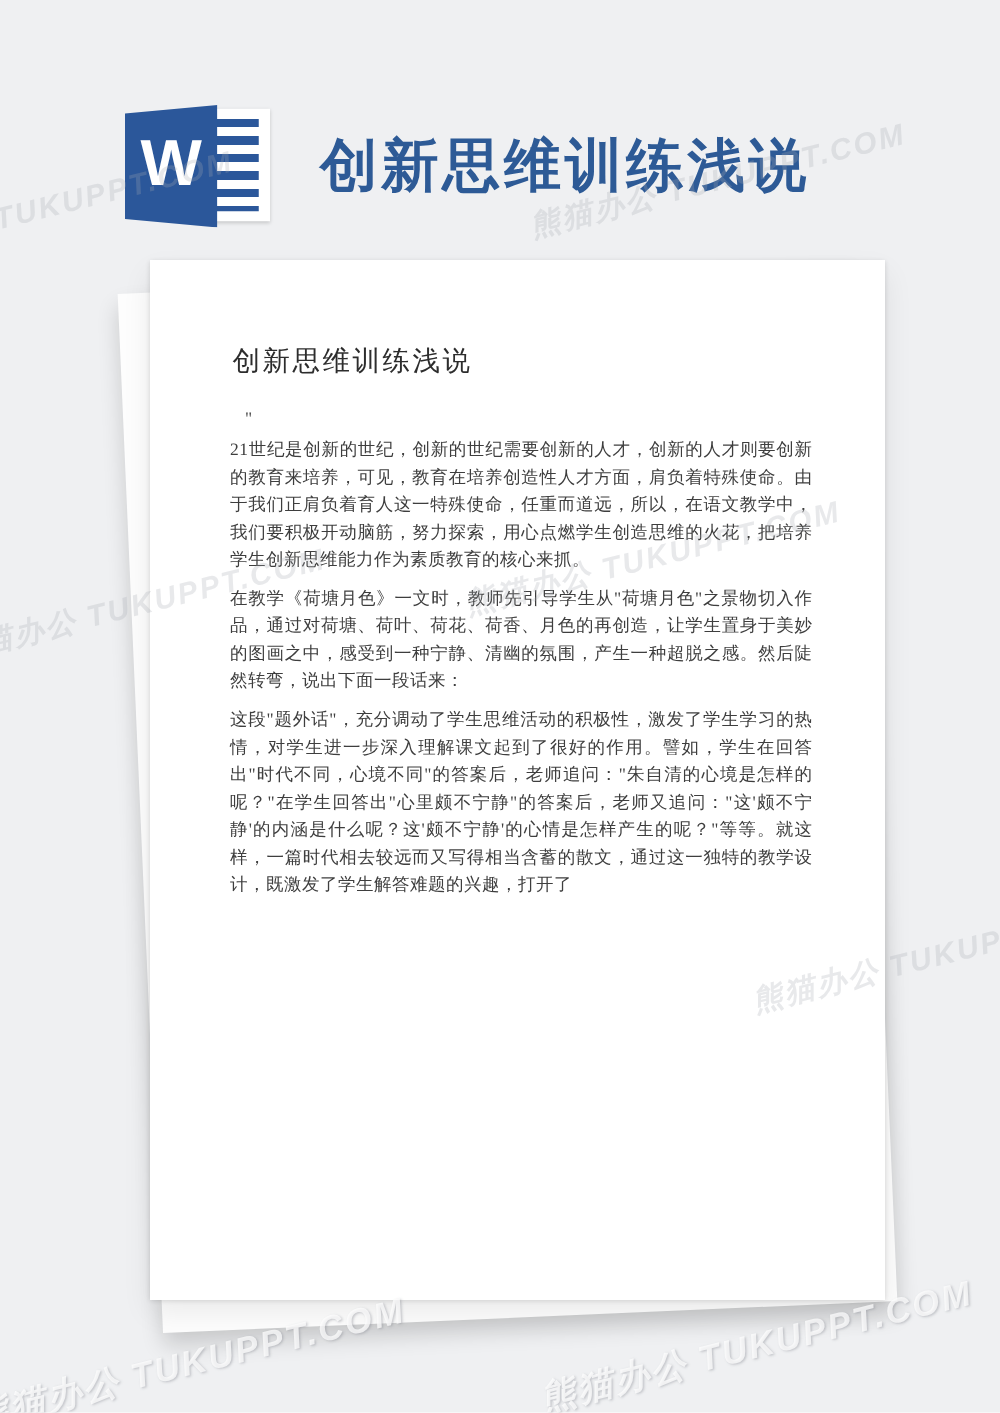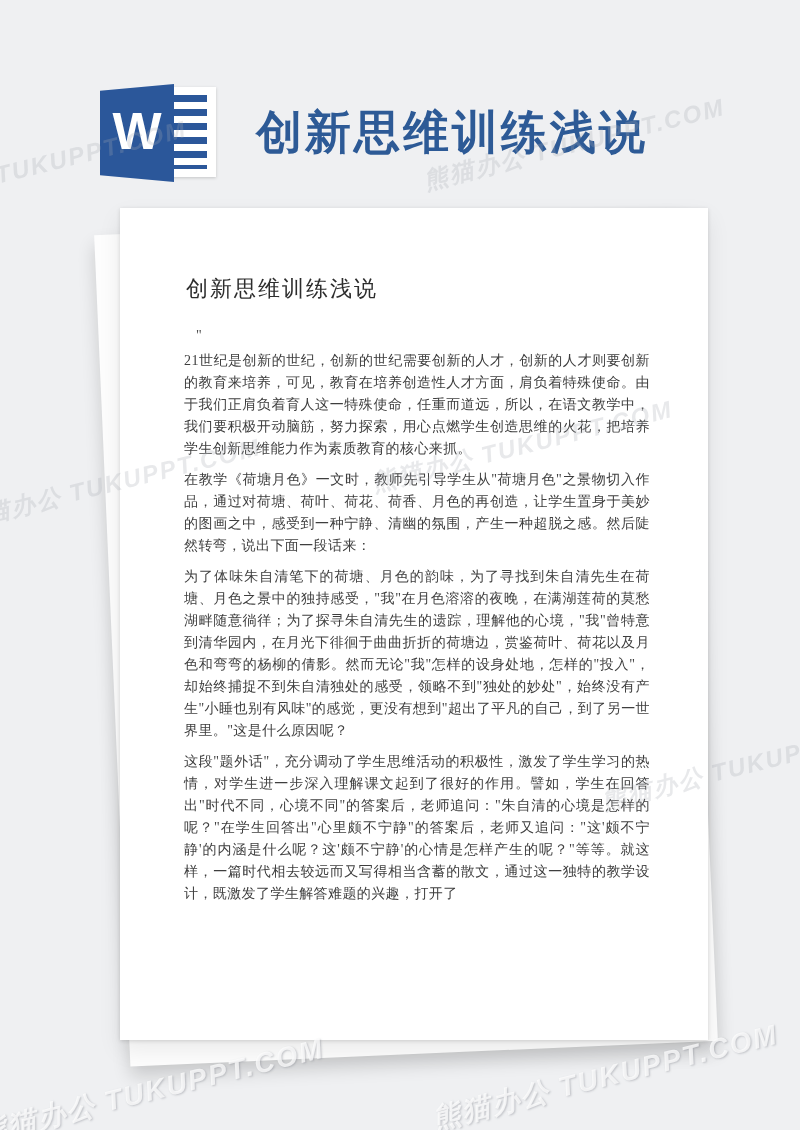--- a/index.html
+++ b/index.html
@@ -103,21 +103,20 @@
     <h1 class="header-title">创新思维训练浅说</h1>
   </div>
 
   <div class="page-back"></div>
 
   <div class="page-front">
     <h2 class="doc-title">创新思维训练浅说</h2>
     <div class="quote-line">"</div>
     <p>21世纪是创新的世纪，创新的世纪需要创新的人才，创新的人才则要创新的教育来培养，可见，教育在培养创造性人才方面，肩负着特殊使命。由于我们正肩负着育人这一特殊使命，任重而道远，所以，在语文教学中，我们要积极开动脑筋，努力探索，用心点燃学生创造思维的火花，把培养学生创新思维能力作为素质教育的核心来抓。</p>
     <p>在教学《荷塘月色》一文时，教师先引导学生从"荷塘月色"之景物切入作品，通过对荷塘、荷叶、荷花、荷香、月色的再创造，让学生置身于美妙的图画之中，感受到一种宁静、清幽的氛围，产生一种超脱之感。然后陡然转弯，说出下面一段话来：</p>
-    <p>为了体味朱自清笔下的荷塘、月色的韵味，为了寻找到朱自清先生在荷塘、月色之景中的独持感受，"我"在月色溶溶的夜晚，在满湖莲荷的莫愁湖畔随意徜徉；为了探寻朱自清先生的遗踪，理解他的心境，"我"曾特意到清华园内，在月光下徘徊于曲曲折折的荷塘边，赏鉴荷叶、荷花以及月色和弯弯的杨柳的倩影。然而无论"我"怎样的设身处地，怎样的"投入"，却始终捕捉不到朱自清独处的感受，领略不到"独处的妙处"，始终没有产生"小睡也别有风味"的感觉，更没有想到"超出了平凡的自己，到了另一世界里。"这是什么原因呢？</p>
     <p>这段"题外话"，充分调动了学生思维活动的积极性，激发了学生学习的热情，对学生进一步深入理解课文起到了很好的作用。譬如，学生在回答出"时代不同，心境不同"的答案后，老师追问："朱自清的心境是怎样的呢？"在学生回答出"心里颇不宁静"的答案后，老师又追问："这'颇不宁静'的内涵是什么呢？这'颇不宁静'的心情是怎样产生的呢？"等等。就这样，一篇时代相去较远而又写得相当含蓄的散文，通过这一独特的教学设计，既激发了学生解答难题的兴趣，打开了</p>
   </div>
 
   <div class="wm wm-1">熊猫办公 TUKUPPT.COM</div>
   <div class="wm wm-2">熊猫办公 TUKUPPT.COM</div>
   <div class="wm wm-3">熊猫办公 TUKUPPT.COM</div>
   <div class="wm wm-4">熊猫办公 TUKUPPT.COM</div>
   <div class="wm wm-5">熊猫办公 TUKUPPT.COM</div>
   <div class="wm wm-6">熊猫办公 TUKUPPT.COM</div>
   <div class="wm wm-7">熊猫办公 TUKUPPT.COM</div>

